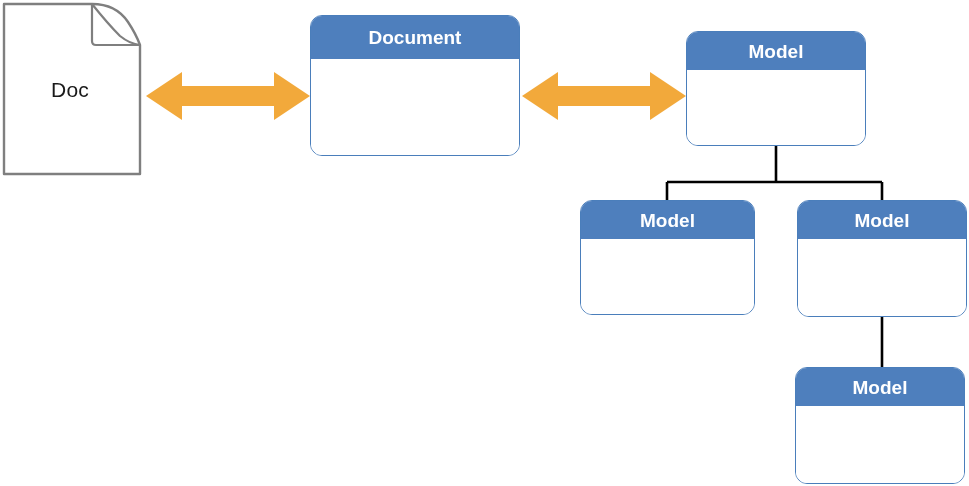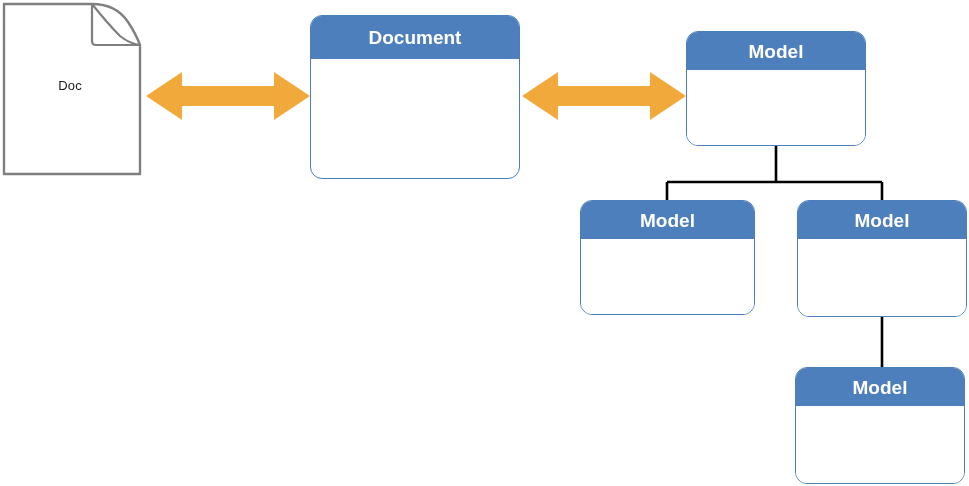--- a/index.html
+++ b/index.html
@@ -30,21 +30,21 @@
     display: block;
     width: 145px;
     height: 178px;
   }
   .doc-label {
     position: absolute;
     left: 0px;
     top: 78px;
     width: 140px;
     text-align: center;
-    font-size: 13px;
+    font-size: 21px;
     color: #1a1a1a;
     font-family: "Liberation Sans", sans-serif;
     letter-spacing: 0.2px;
   }
 
   
   .node {
     position: absolute;
     box-sizing: border-box;
     border: 1.6px solid #4a7ebb;
@@ -99,21 +99,21 @@
     </svg>
     <div class="doc-label">Doc</div>
   </div>
 
   <div class="arrow" style="left:146px; top:70px;">
     <svg width="164" height="52" viewBox="0 0 164 52" xmlns="http://www.w3.org/2000/svg">
       <path d="M0 26 L36 2 L36 16 L128 16 L128 2 L164 26 L128 50 L128 36 L36 36 L36 50 Z" fill="#f2a93b"></path>
     </svg>
   </div>
 
-  <div class="node" style="left:310px; top:15px; width:210px; height:164px;">
+  <div class="node" style="left:310px; top:15px; width:210px; height:141px;">
     <div class="node-header" style="height:43px;">Document</div>
     <div class="node-body" style="height:100px;"></div>
   </div>
 
   <div class="arrow" style="left:522px; top:70px;">
     <svg width="164" height="52" viewBox="0 0 164 52" xmlns="http://www.w3.org/2000/svg">
       <path d="M0 26 L36 2 L36 16 L128 16 L128 2 L164 26 L128 50 L128 36 L36 36 L36 50 Z" fill="#f2a93b"></path>
     </svg>
   </div>
 

